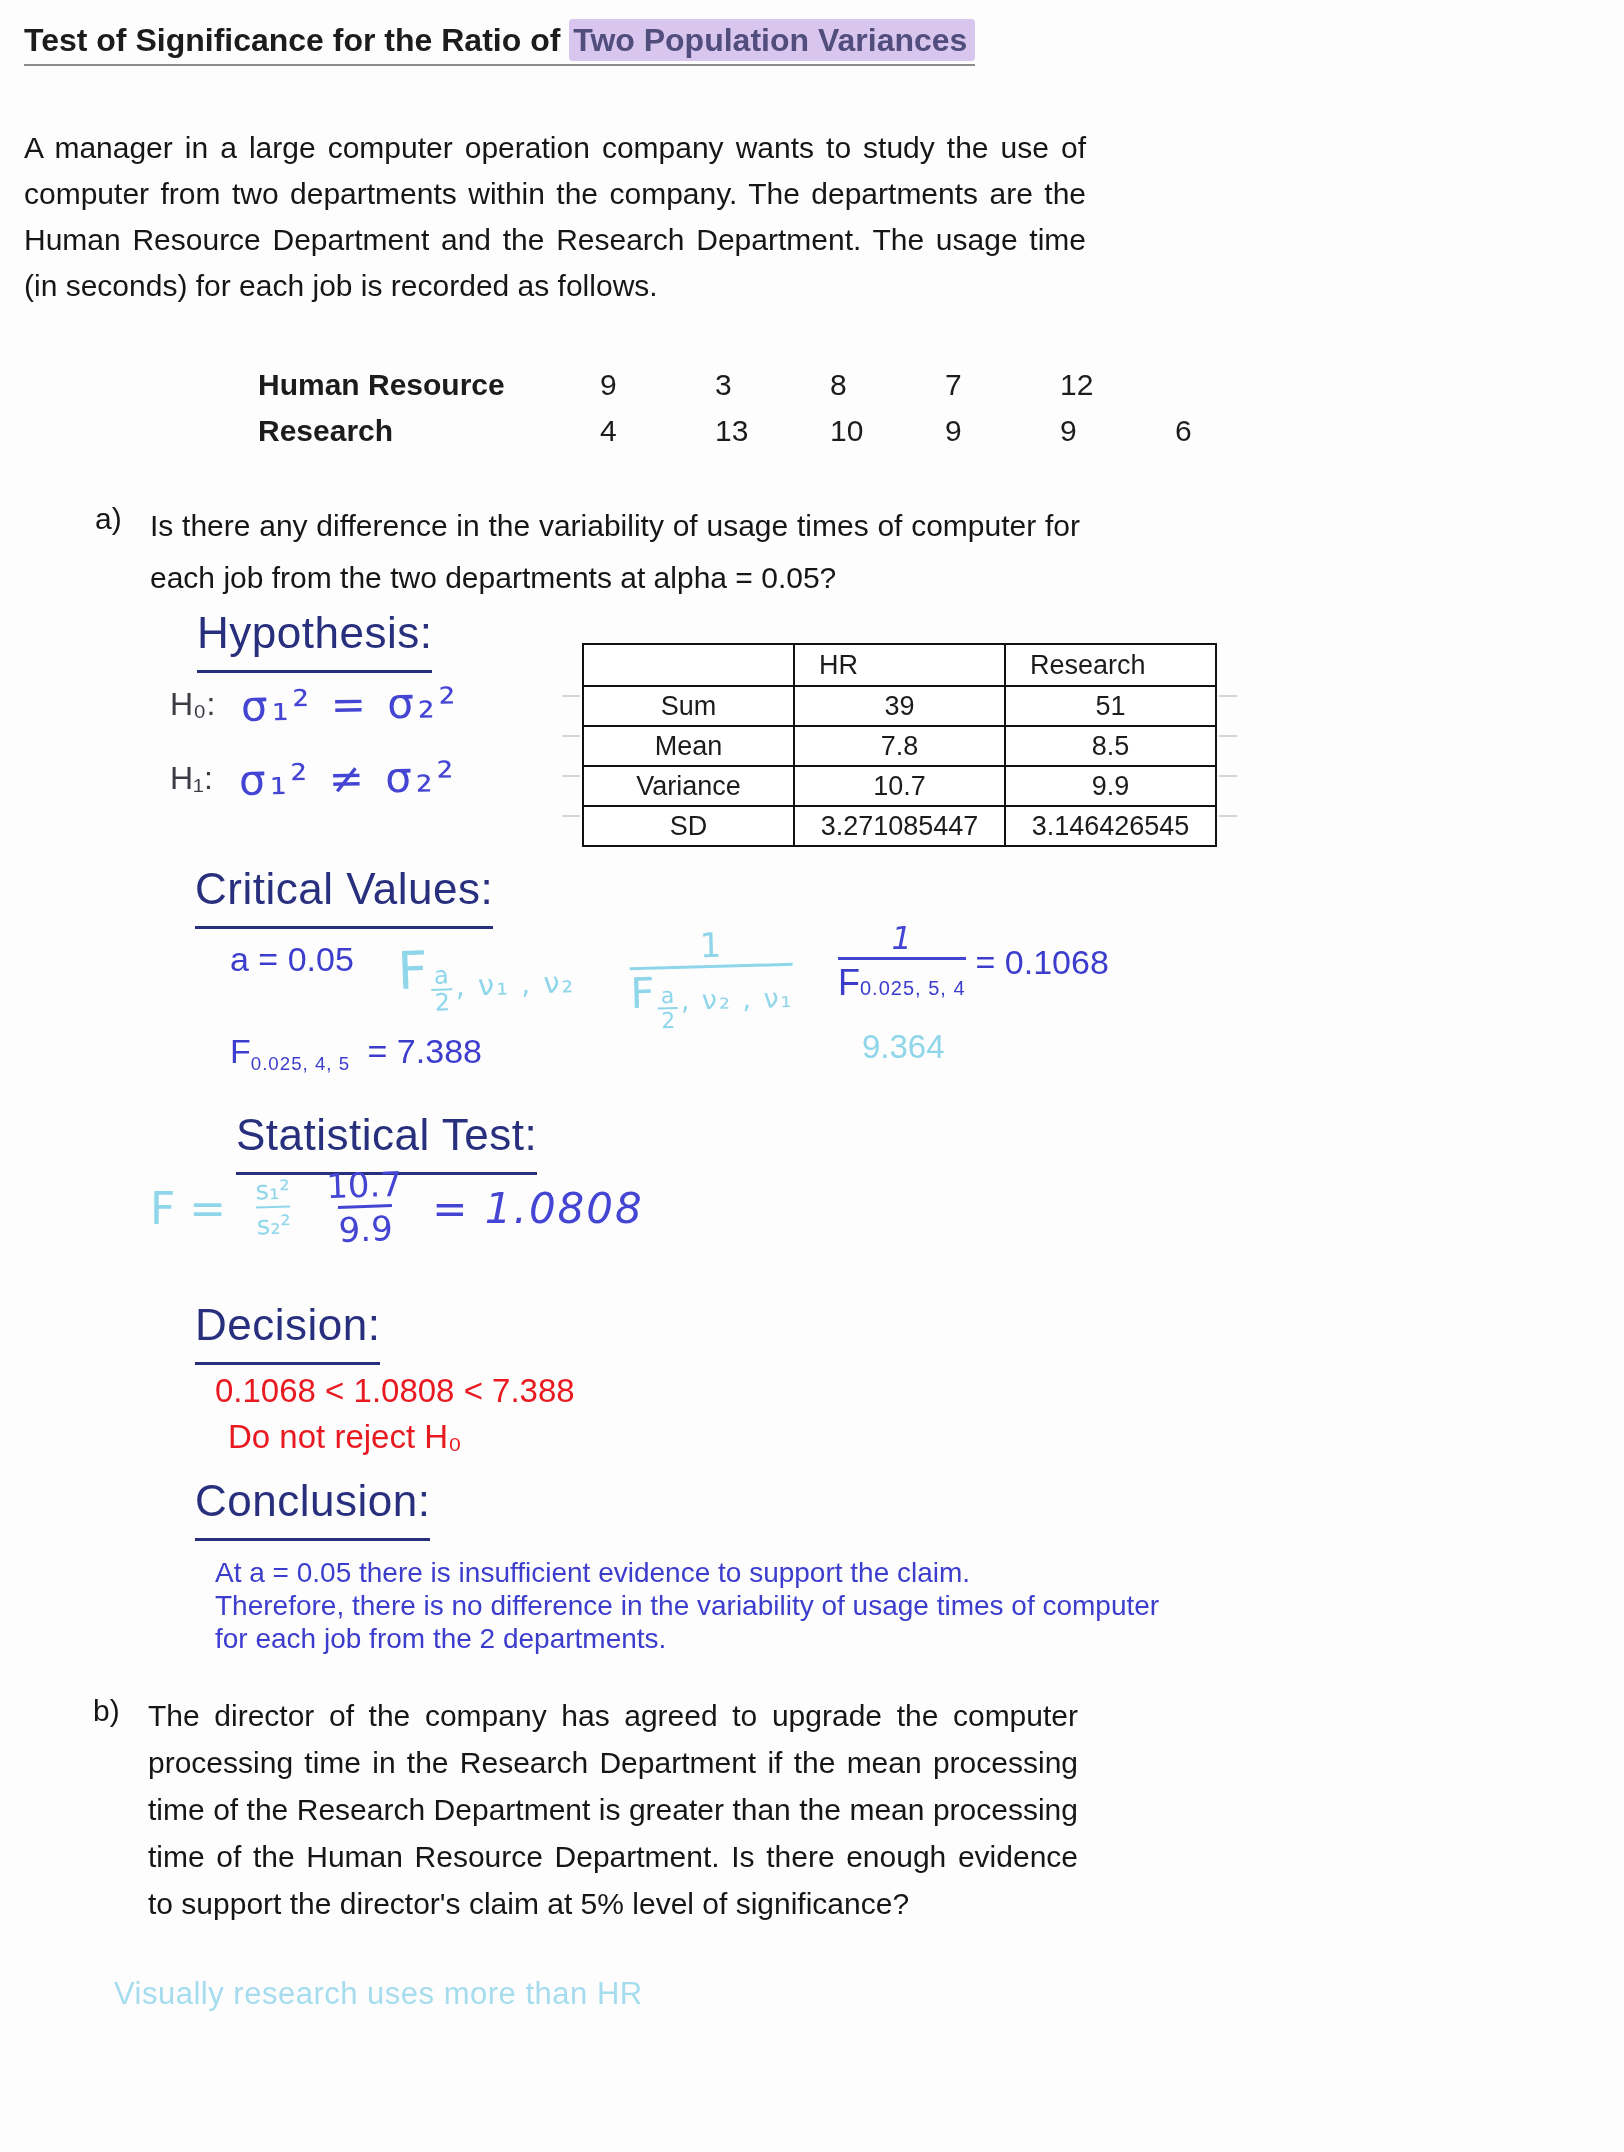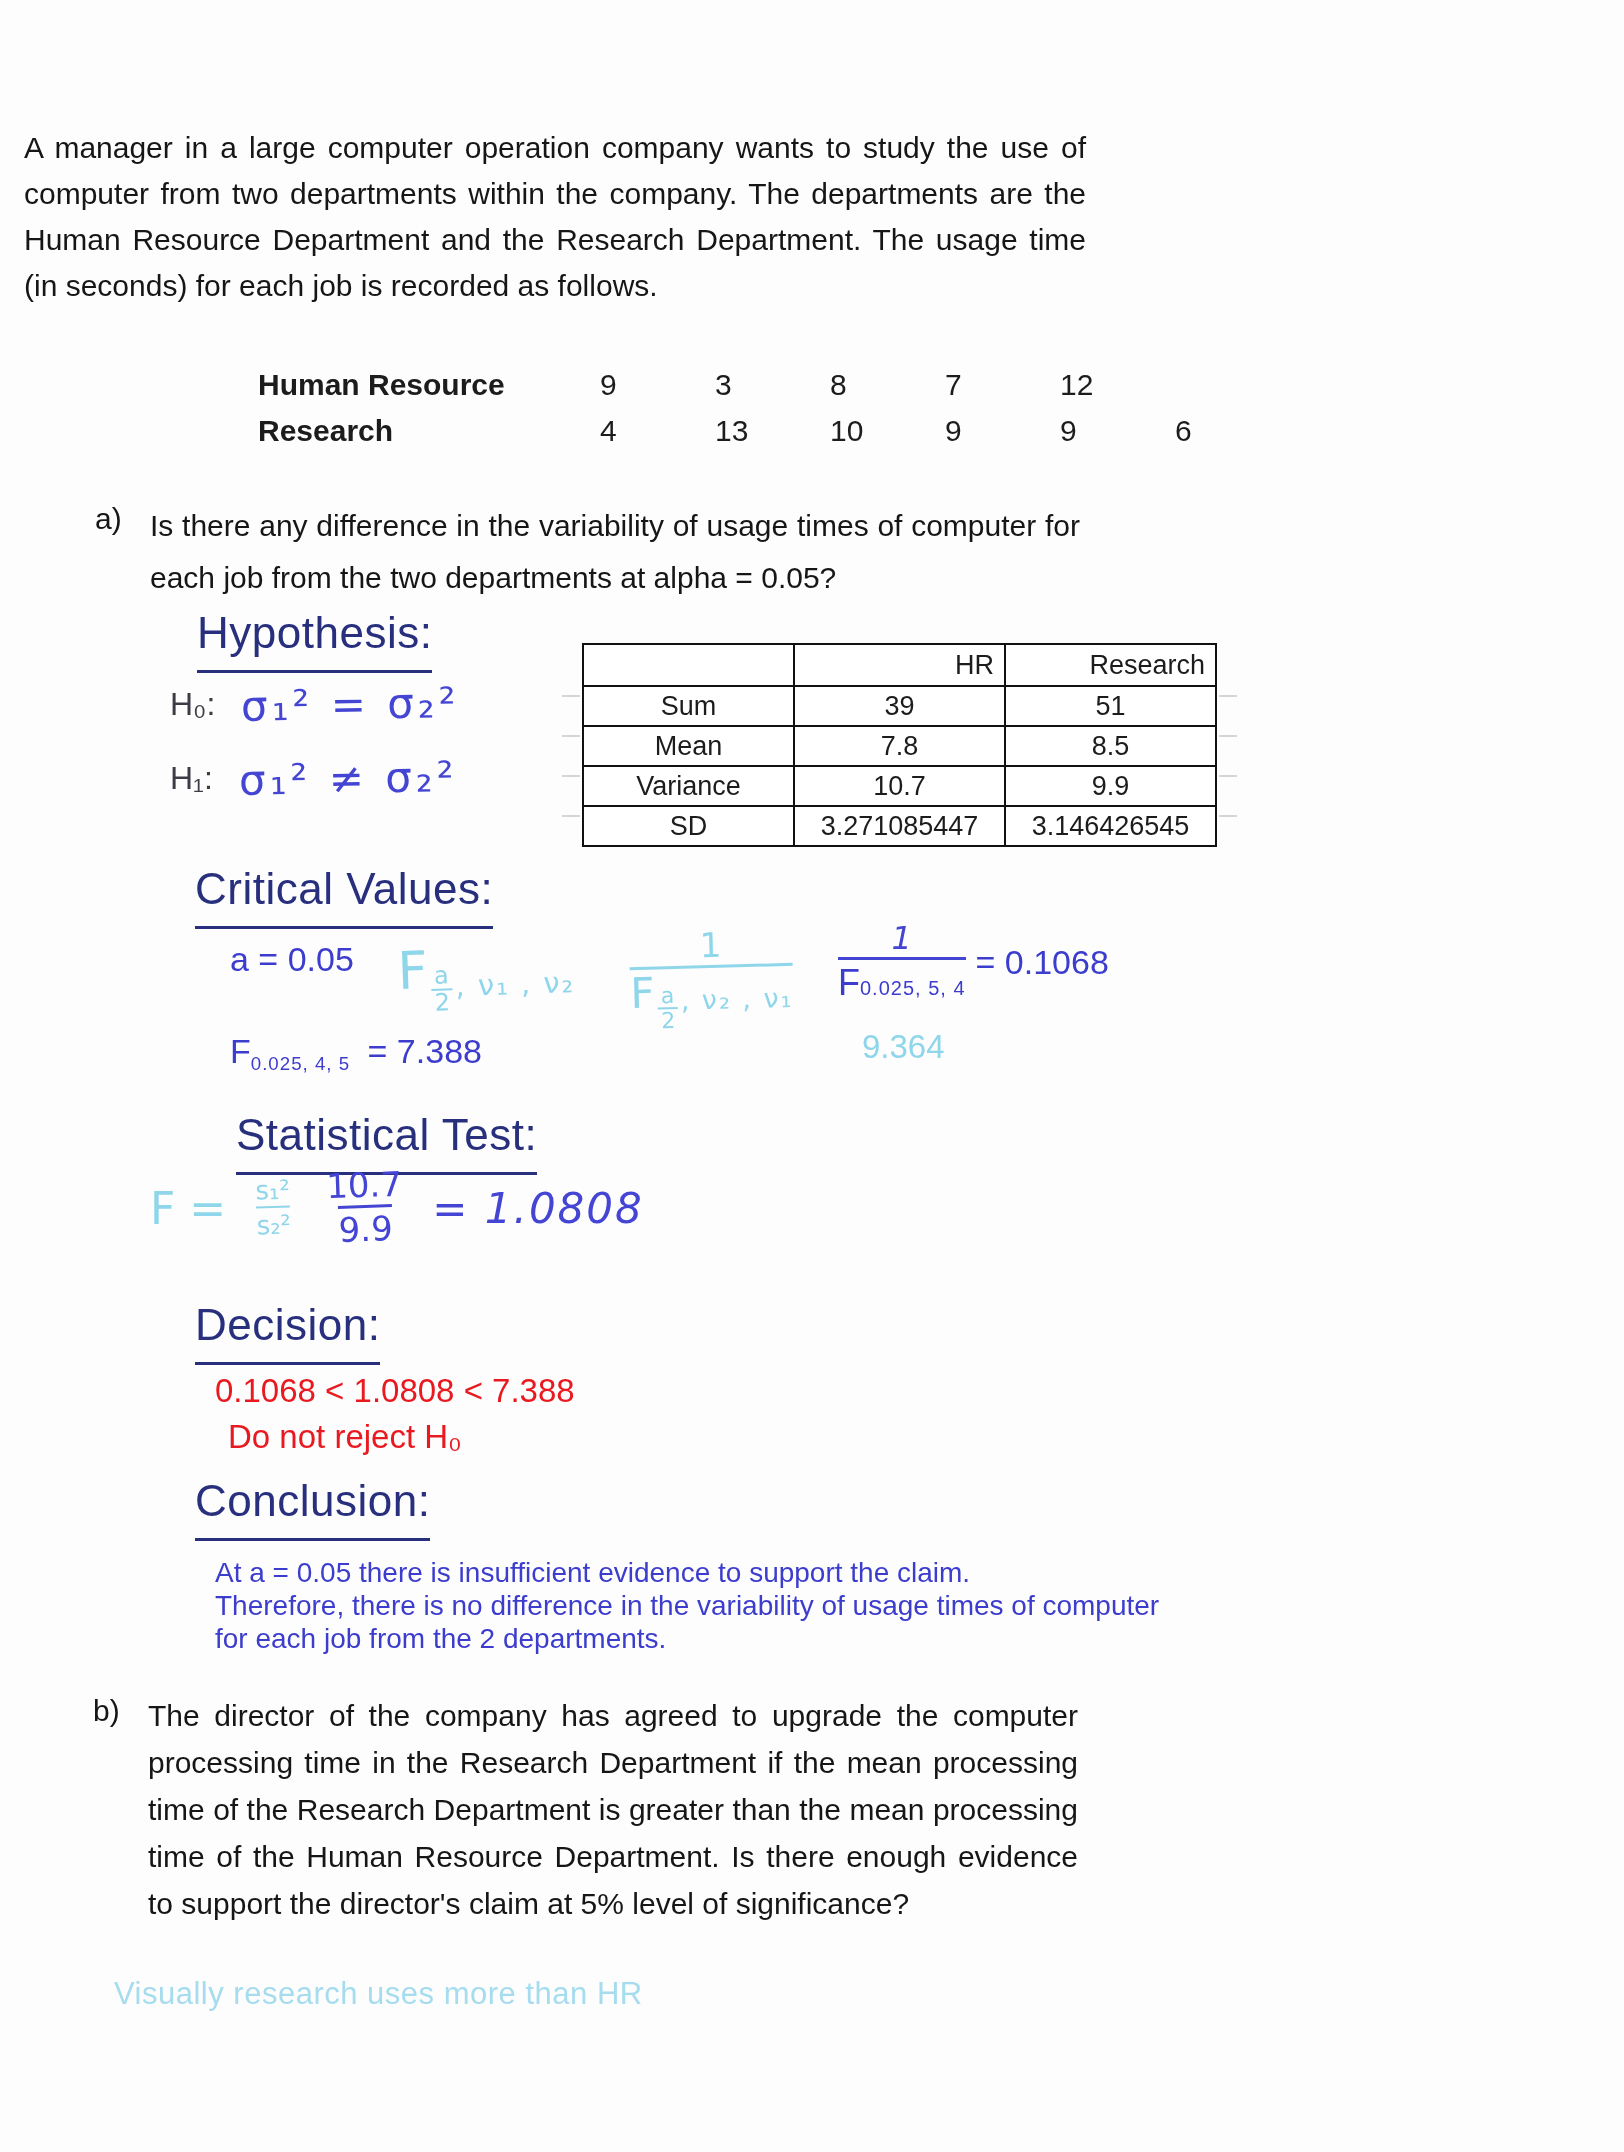--- a/index.html
+++ b/index.html
@@ -37,21 +37,21 @@
 
   
   .hyprow{display:flex;align-items:center;gap:26px;}
   .hyp-label{font-size:32px;color:#3c3c46;}
   .hyp-formula{font-family:"DejaVu Sans",sans-serif;font-size:42px;color:var(--ink);
                letter-spacing:4px;transform:rotate(-1deg);}
 
   
   table.stats{border-collapse:collapse;background:#fff;}
   table.stats th,table.stats td{border:2.5px solid #111;font-size:27px;padding:0 10px;height:38px;}
-  table.stats th{font-weight:normal;text-align:right;width:175px;height:40px;padding-left:24px;}
+  table.stats th{font-weight:normal;text-align:left;width:175px;height:40px;padding-left:24px;}
   table.stats td.rowlab{text-align:center;}
   table.stats td.val{text-align:center;}
   .stats-wrap::before,.stats-wrap::after{content:"";position:absolute;top:14px;bottom:2px;width:18px;
       background:repeating-linear-gradient(to bottom,transparent 0 38px,#d6d6d6 38px 40px);}
   .stats-wrap::before{left:-20px;}
   .stats-wrap::after{right:-20px;}
 
   
   .typedblue{font-family:"Liberation Sans",sans-serif;color:var(--blue);}
   .s{font-size:0.55em;vertical-align:-0.35em;letter-spacing:1px;}
@@ -78,20 +78,24 @@
 
   .red{color:var(--red);}
   .concl-line{font-size:28px;line-height:33px;color:var(--blue);}
   .note{font-size:31px;color:var(--cyan-lite);letter-spacing:.5px;}
 </style>
 </head>
 <body>
 
 <div id="page">
 
+  <div class="abs title" style="left:24px;top:22px;">
+    <span>Test of Significance for the Ratio of</span>
+    <span class="hl">Two Population Variances</span>
+  </div>
 
   <div class="abs para" style="left:24px;top:125px;width:1062px;">A manager in a large computer operation company wants to study the use of computer from two departments within the company. The departments are the Human Resource Department and the Research Department. The usage time (in seconds) for each job is recorded as follows.</div>
 
   <div class="abs" style="left:258px;top:362px;">
     <div class="dgrow">
       <div class="dg-label">Human Resource</div>
       <span class="dg-val">9</span>
       <span class="dg-val">3</span>
       <span class="dg-val">8</span>
       <span class="dg-val">7</span>

